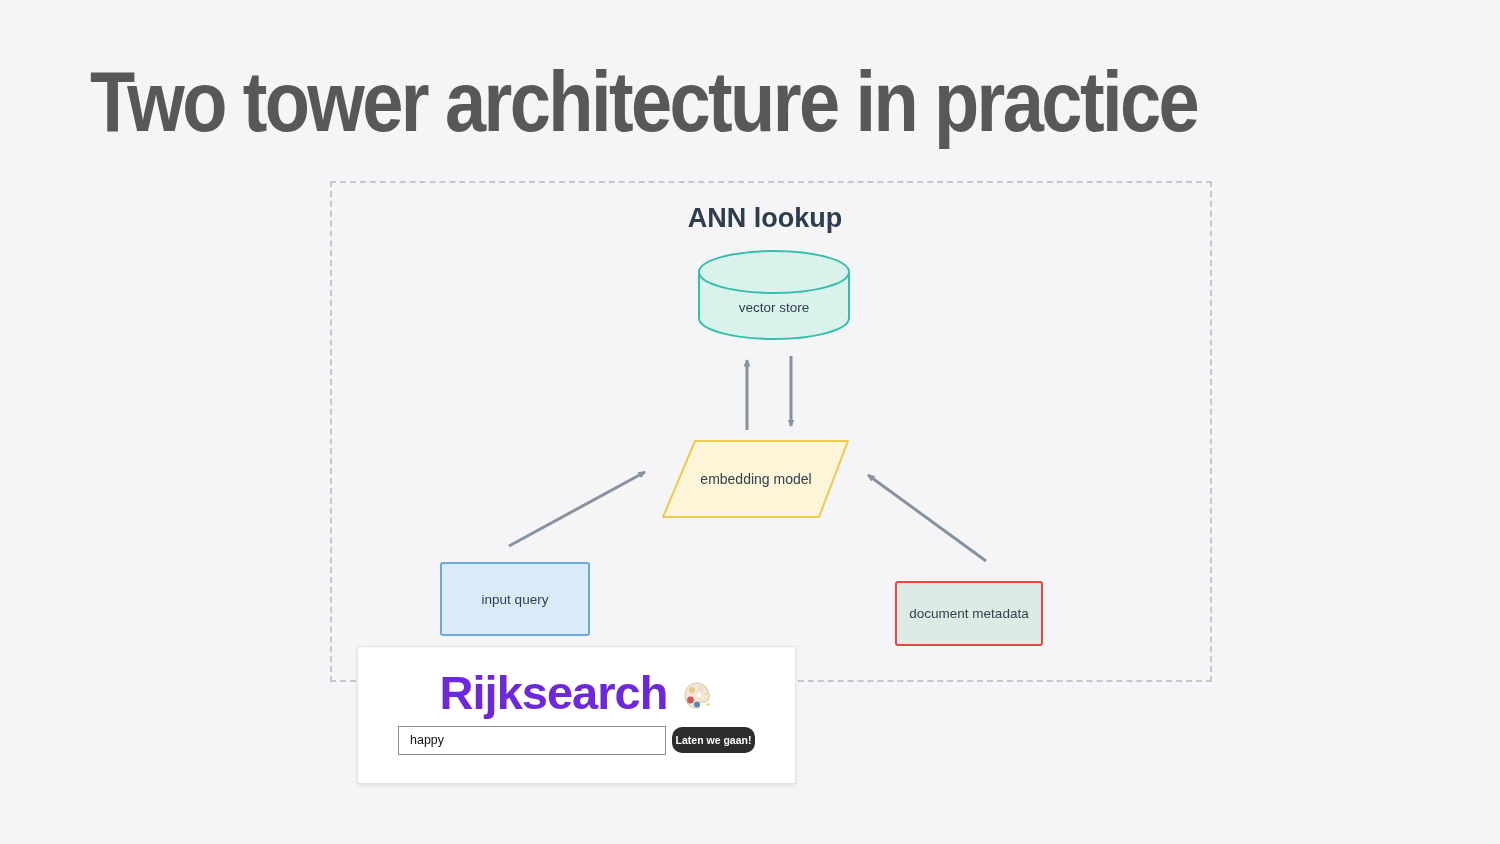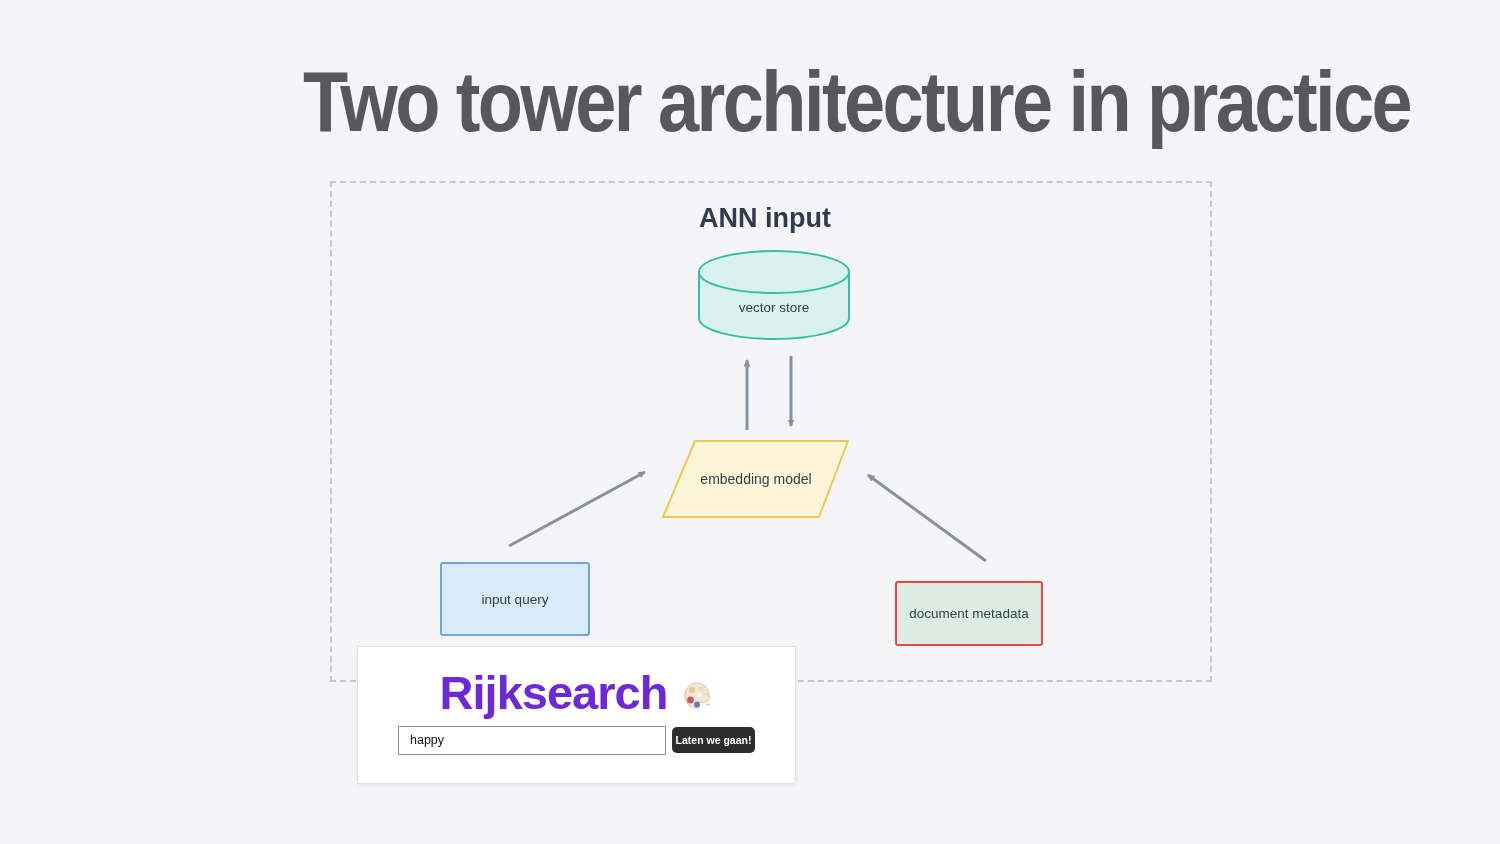--- a/index.html
+++ b/index.html
@@ -9,21 +9,21 @@
     background: #f5f5f7;
     font-family: "Liberation Sans", sans-serif;
     overflow: hidden;
     color: #2f3d4e;
   }
 
   
   .page-title {
     position: absolute;
     top: 52px; left: 0; width: 1500px;
-    text-align: right;
+    text-align: left;
   }
   .page-title span {
     display: inline-block;
     font-size: 86px;
     font-weight: 800;
     letter-spacing: -3px;
     color: #58585b;
     transform: scaleX(0.86);
     transform-origin: center;
     white-space: nowrap;
@@ -120,38 +120,38 @@
     color: #111;
     padding: 0 11px;
     outline: none;
   }
   .go-button {
     margin-left: 6px;
     width: 83px; height: 26px;
     background: #2d2d2d;
     color: #ffffff;
     border: none;
-    border-radius: 5px;
+    border-radius: 10px;
     font-family: "Liberation Sans", sans-serif;
     font-size: 10.5px;
     font-weight: 700;
     cursor: pointer;
     white-space: nowrap;
   }
 </style>
 </head>
 <body>
 
 <h1 class="page-title">
   <span>Two tower architecture in practice</span>
 </h1>
 
 <div class="diagram-frame"></div>
 
-<div class="ann-lookup-label">ANN input</div>
+<div class="ann-lookup-label">ANN lookup</div>
 
 <svg class="overlay" viewBox="0 0 1500 844" xmlns="http://www.w3.org/2000/svg">
   <defs>
     <marker id="arrowhead" markerWidth="9" markerHeight="9" refX="6.5" refY="3.5" orient="auto" markerUnits="userSpaceOnUse">
       <path d="M0,0 L7.5,3.5 L0,7 Z" fill="#8792a0"></path>
     </marker>
   </defs>
 
   <g>
     <path d="M699,272 v46 a75,21 0 0 0 150,0 v-46" fill="#d9f2ec" stroke="#35bfaa" stroke-width="2"></path>

